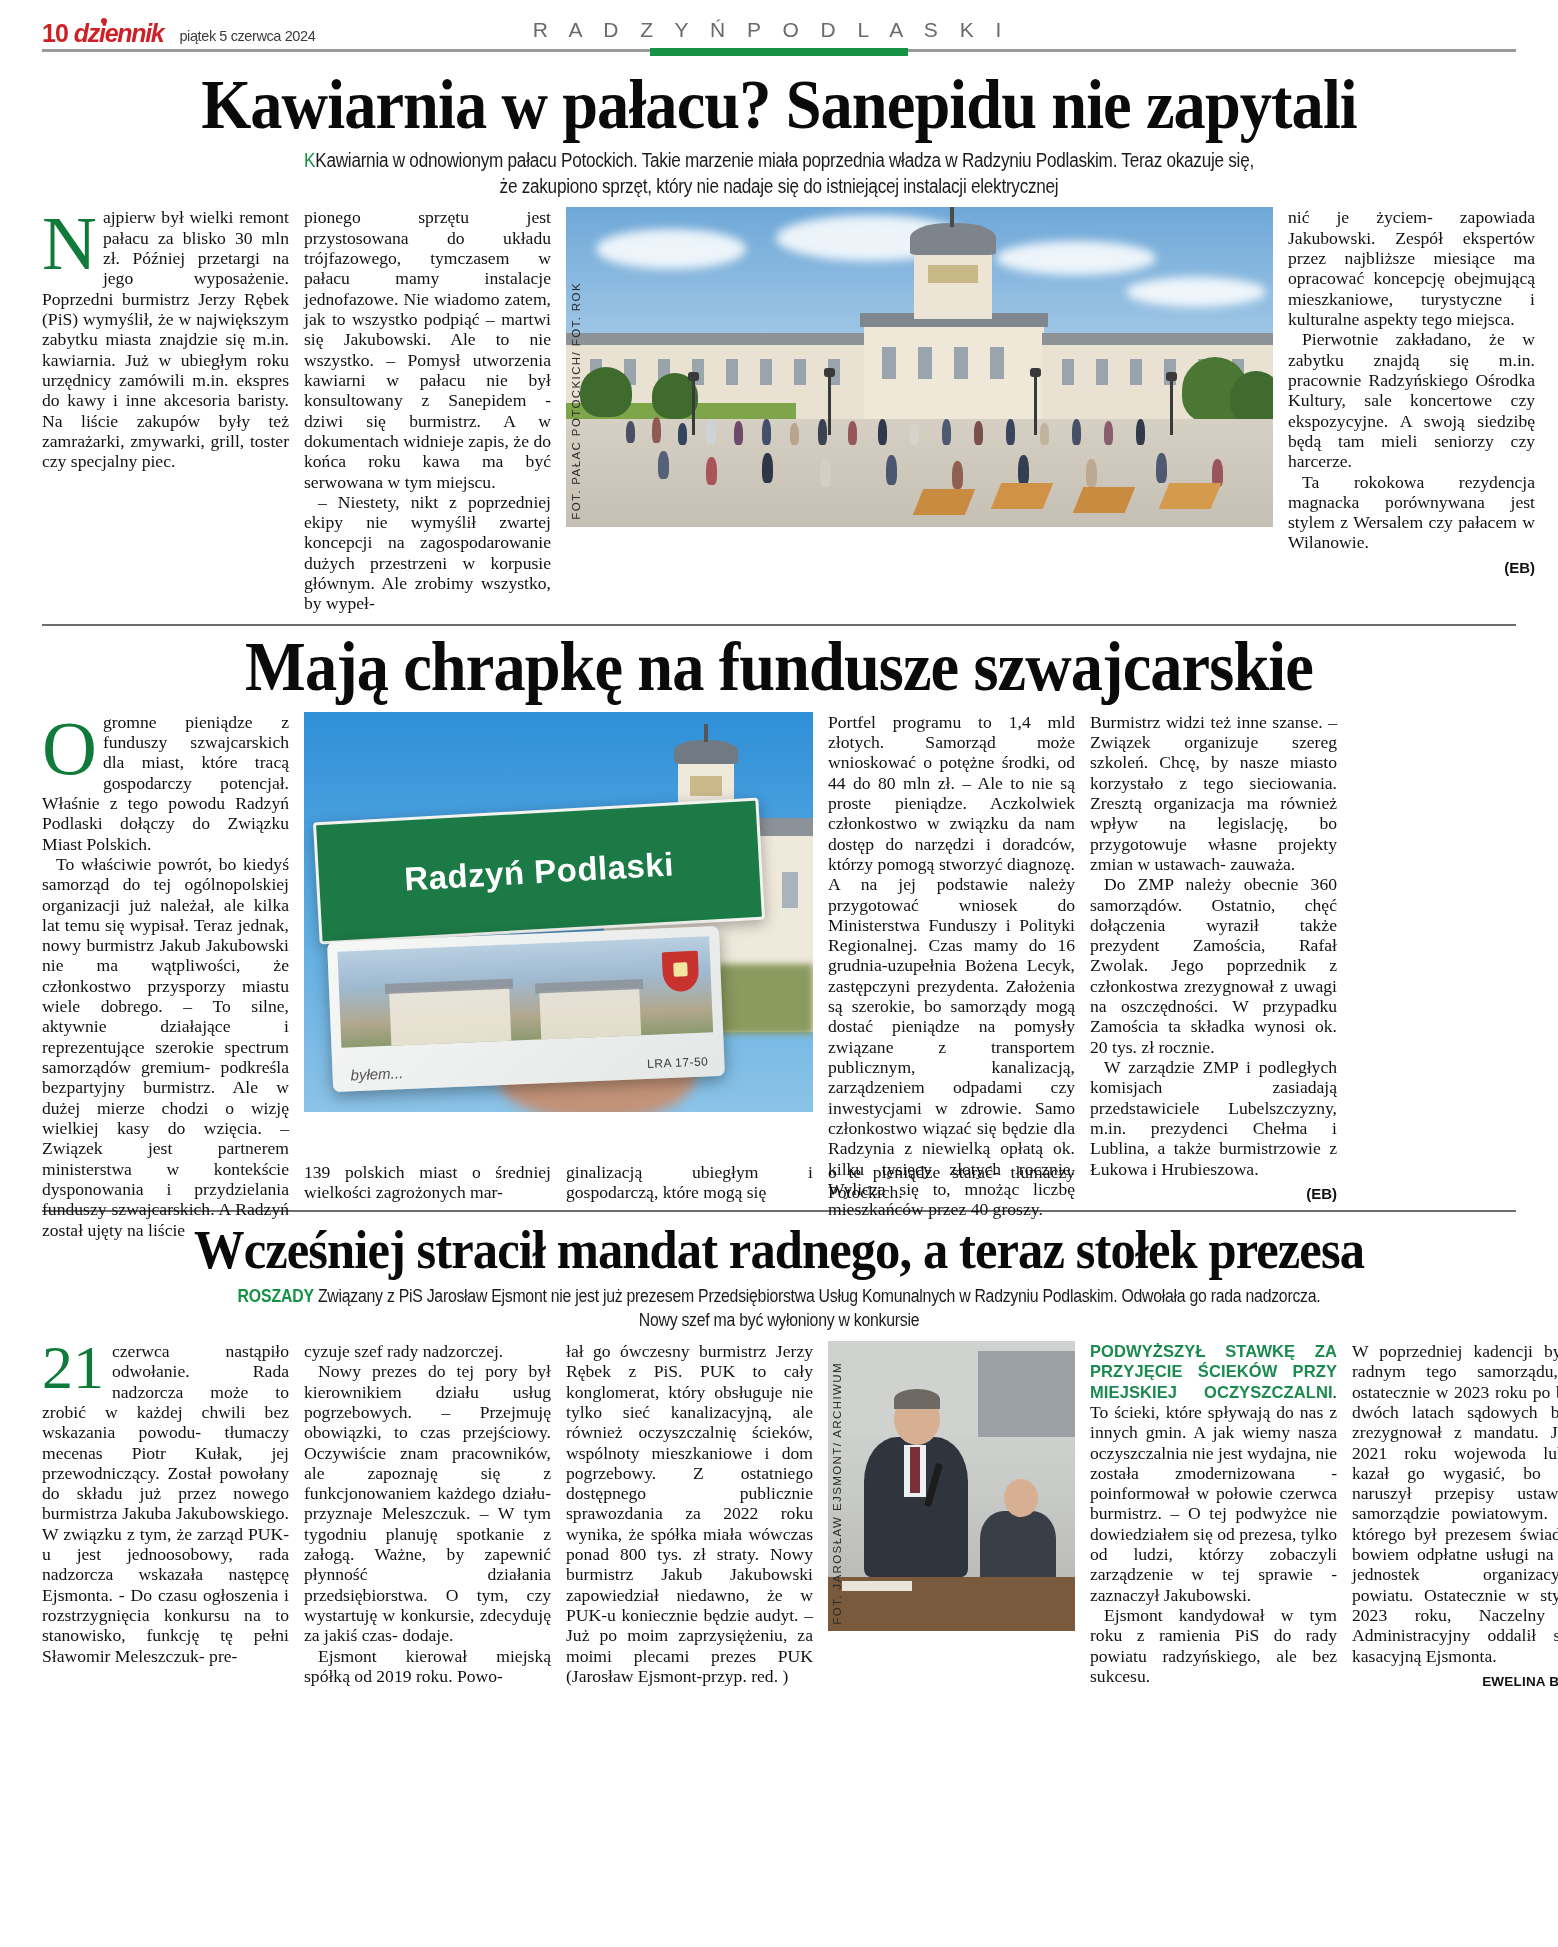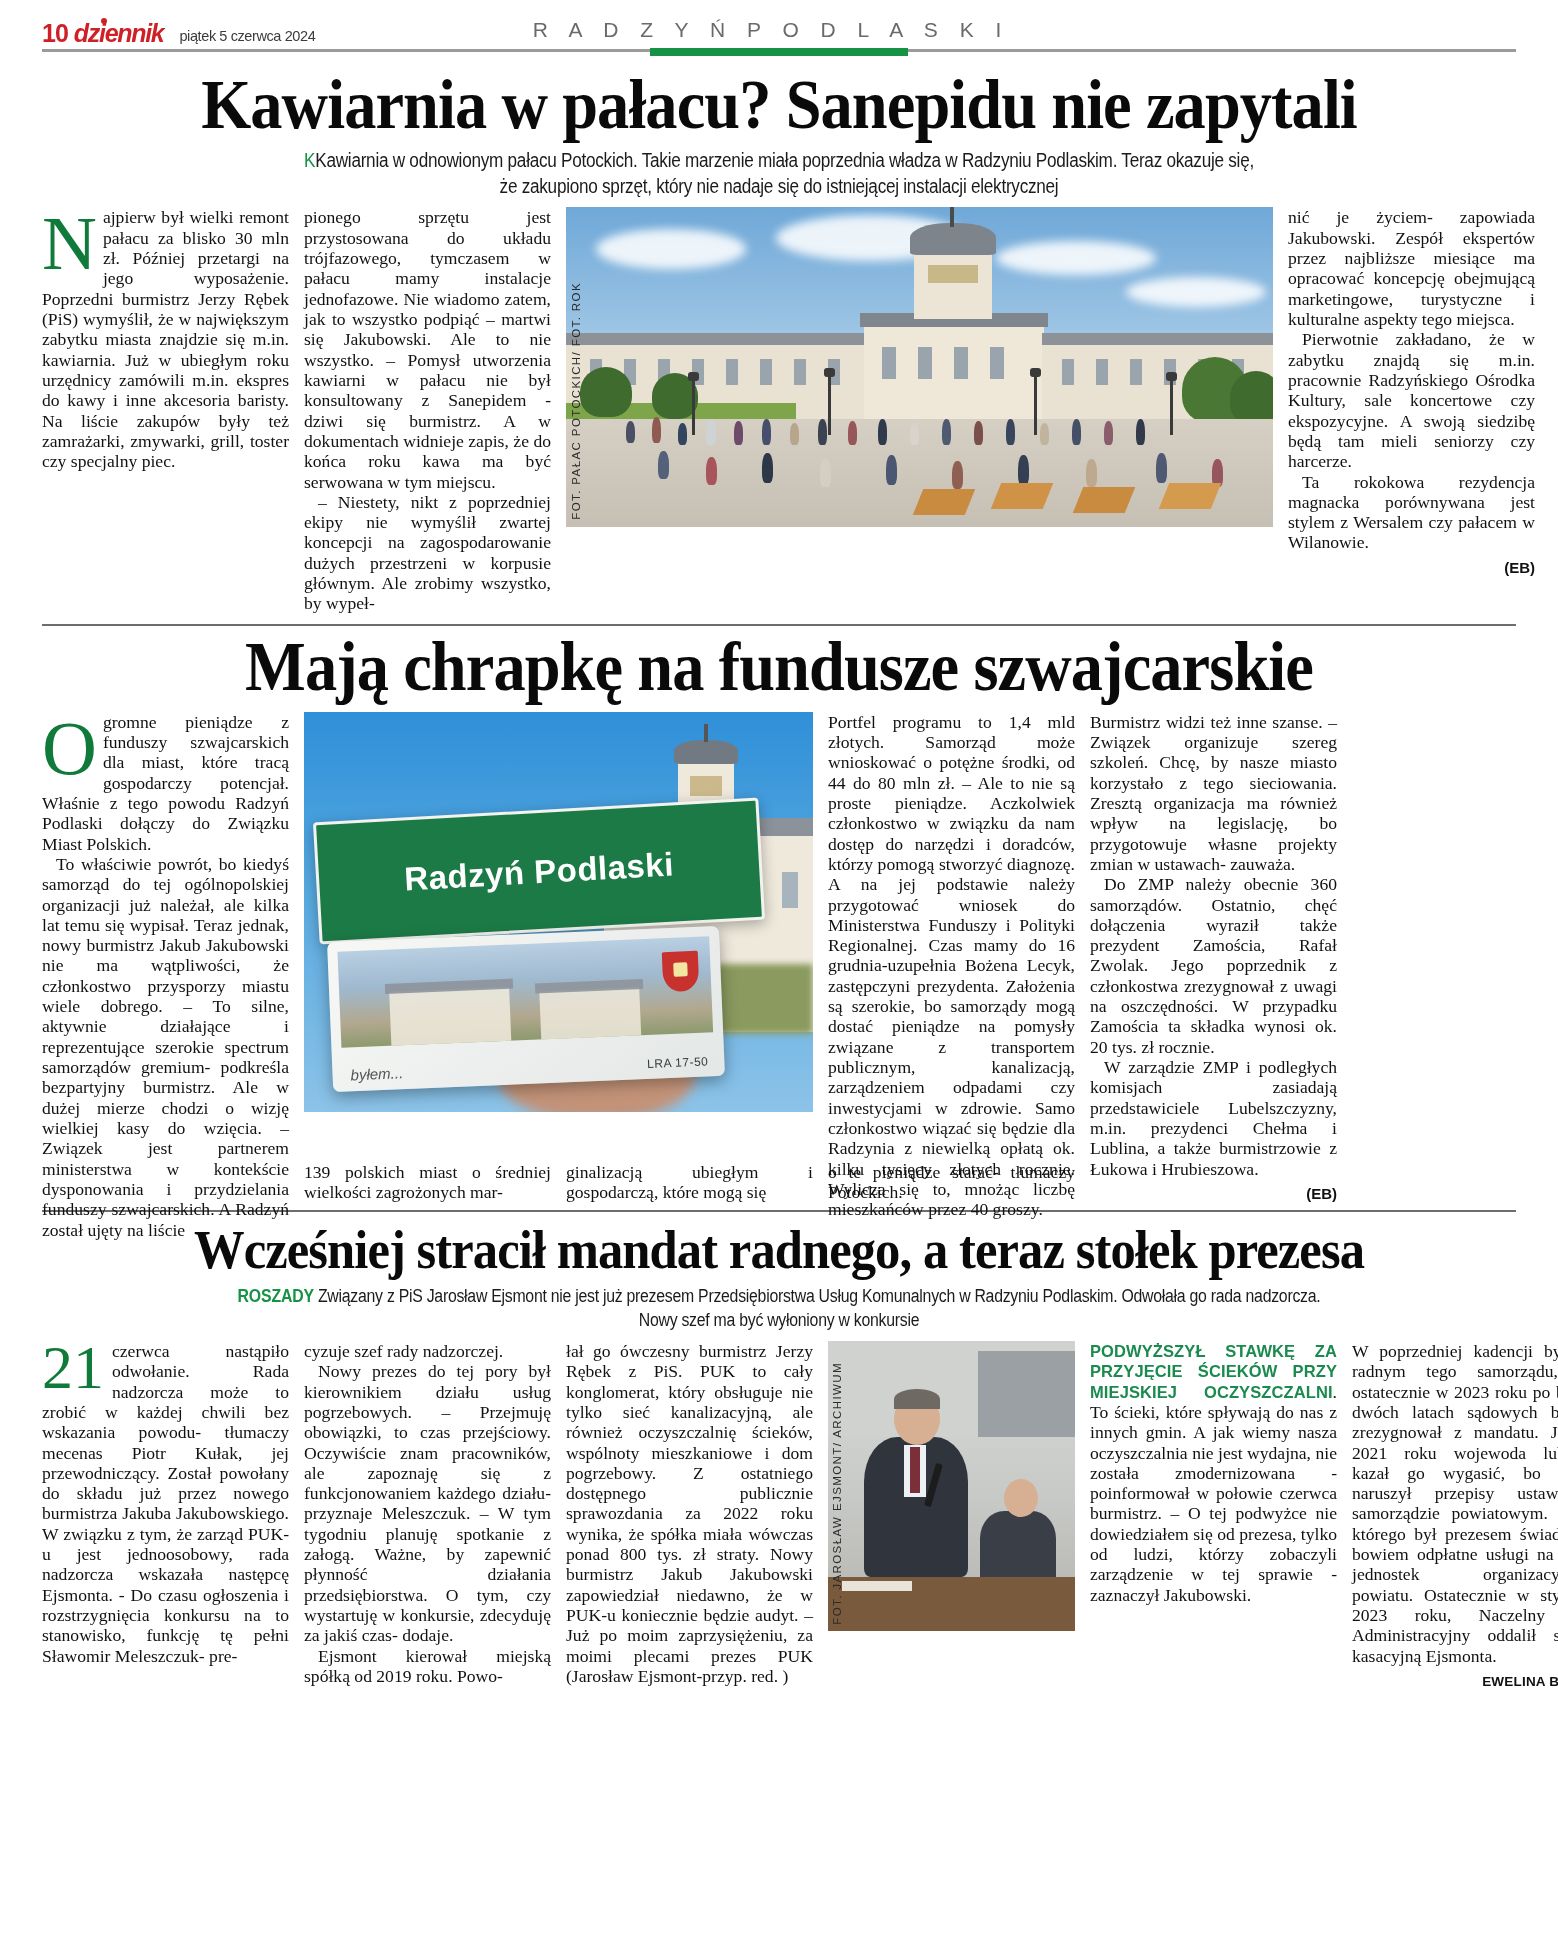--- a/index.html
+++ b/index.html
@@ -474,21 +474,21 @@
 
       <div style="position:absolute;left:430px;top:276px;width:52px;height:26px;background:#cf9246;transform:skewX(-22deg);"></div>
       <div style="position:absolute;left:512px;top:280px;width:52px;height:26px;background:#c98b40;transform:skewX(-22deg);"></div>
       <div style="position:absolute;left:598px;top:276px;width:52px;height:26px;background:#d49a4e;transform:skewX(-22deg);"></div>
       <div style="position:absolute;left:352px;top:282px;width:52px;height:26px;background:#c98b40;transform:skewX(-22deg);"></div>
 
       <div class="credit" style="left:4px;bottom:8px;">FOT. PAŁAC POTOCKICH/ FOT. ROK</div>
     </div>
 
     <div class="col">
-      <p class="first">nić je życiem- zapowiada Jakubowski. Zespół ekspertów przez najbliższe miesiące ma opracować koncepcję obejmującą marketingowe, turystyczne i kulturalne aspekty tego miejsca.</p>
+      <p class="first">nić je życiem- zapowiada Jakubowski. Zespół ekspertów przez najbliższe miesiące ma opracować koncepcję obejmującą mieszkaniowe, turystyczne i kulturalne aspekty tego miejsca.</p>
       <p>Pierwotnie zakładano, że w zabytku znajdą się m.in. pracownie Radzyńskiego Ośrodka Kultury, sale koncertowe czy ekspozycyjne. A swoją siedzibę będą tam mieli seniorzy czy harcerze.</p>
       <p>Ta rokokowa rezydencja magnacka porównywana jest stylem z Wersalem czy pałacem w Wilanowie.</p>
       <div class="byline">(EB)</div>
     </div>
   </div>
 
   <div class="hr-med" style="margin-top:10px;"></div>
 
   <h1 class="headline hl-2">Mają chrapkę na fundusze szwajcarskie</h1>
 
@@ -603,20 +603,21 @@
       <div class="mic" style="left:102px;top:122px;width:7px;height:44px;transform:rotate(16deg);"></div>
       <div class="person-suit" style="left:152px;top:170px;width:76px;height:86px;background:#3a3f47;"></div>
       <div class="person-head" style="left:176px;top:138px;width:34px;height:38px;"></div>
       <div class="desk" style="left:0;top:236px;width:247px;height:54px;"></div>
       <div style="position:absolute;left:14px;top:240px;width:70px;height:10px;background:#e9e4da;"></div>
       <div class="credit" style="left:3px;bottom:6px;">FOT. JAROSŁAW EJSMONT/ ARCHIWUM</div>
     </div>
 
     <div class="col">
       <p class="first"><span class="lead-green">PODWYŻSZYŁ STAWKĘ ZA PRZYJĘCIE ŚCIEKÓW PRZY MIEJSKIEJ OCZYSZCZALNI</span><span>. To ścieki, które spływają do nas z innych gmin. A jak wiemy nasza oczyszczalnia nie jest wydajna, nie została zmodernizowana - poinformował w połowie czerwca burmistrz. – O tej podwyżce nie dowiedziałem się od prezesa, tylko od ludzi, którzy zobaczyli zarządzenie w tej sprawie - zaznaczył Jakubowski.</span></p>
+      <p>Ejsmont kandydował w tym roku z ramienia PiS do rady powiatu radzyńskiego, ale bez sukcesu.</p>
     </div>
 
     <div class="col">
       <p class="first">W poprzedniej kadencji był już radnym tego samorządu, ale ostatecznie w 2023 roku po blisko dwóch latach sądowych batalii, zrezygnował z mandatu. Już w 2021 roku wojewoda lubelski kazał go wygasić, bo radny naruszył przepisy ustawy o samorządzie powiatowym. PUK, którego był prezesem świadczyło bowiem odpłatne usługi na rzecz jednostek organizacyjnych powiatu. Ostatecznie w styczniu 2023 roku, Naczelny Sąd Administracyjny oddalił skargę kasacyjną Ejsmonta.</p>
       <div class="byline-name">EWELINA BURDA</div>
     </div>
   </div>
 
 </div>
 

